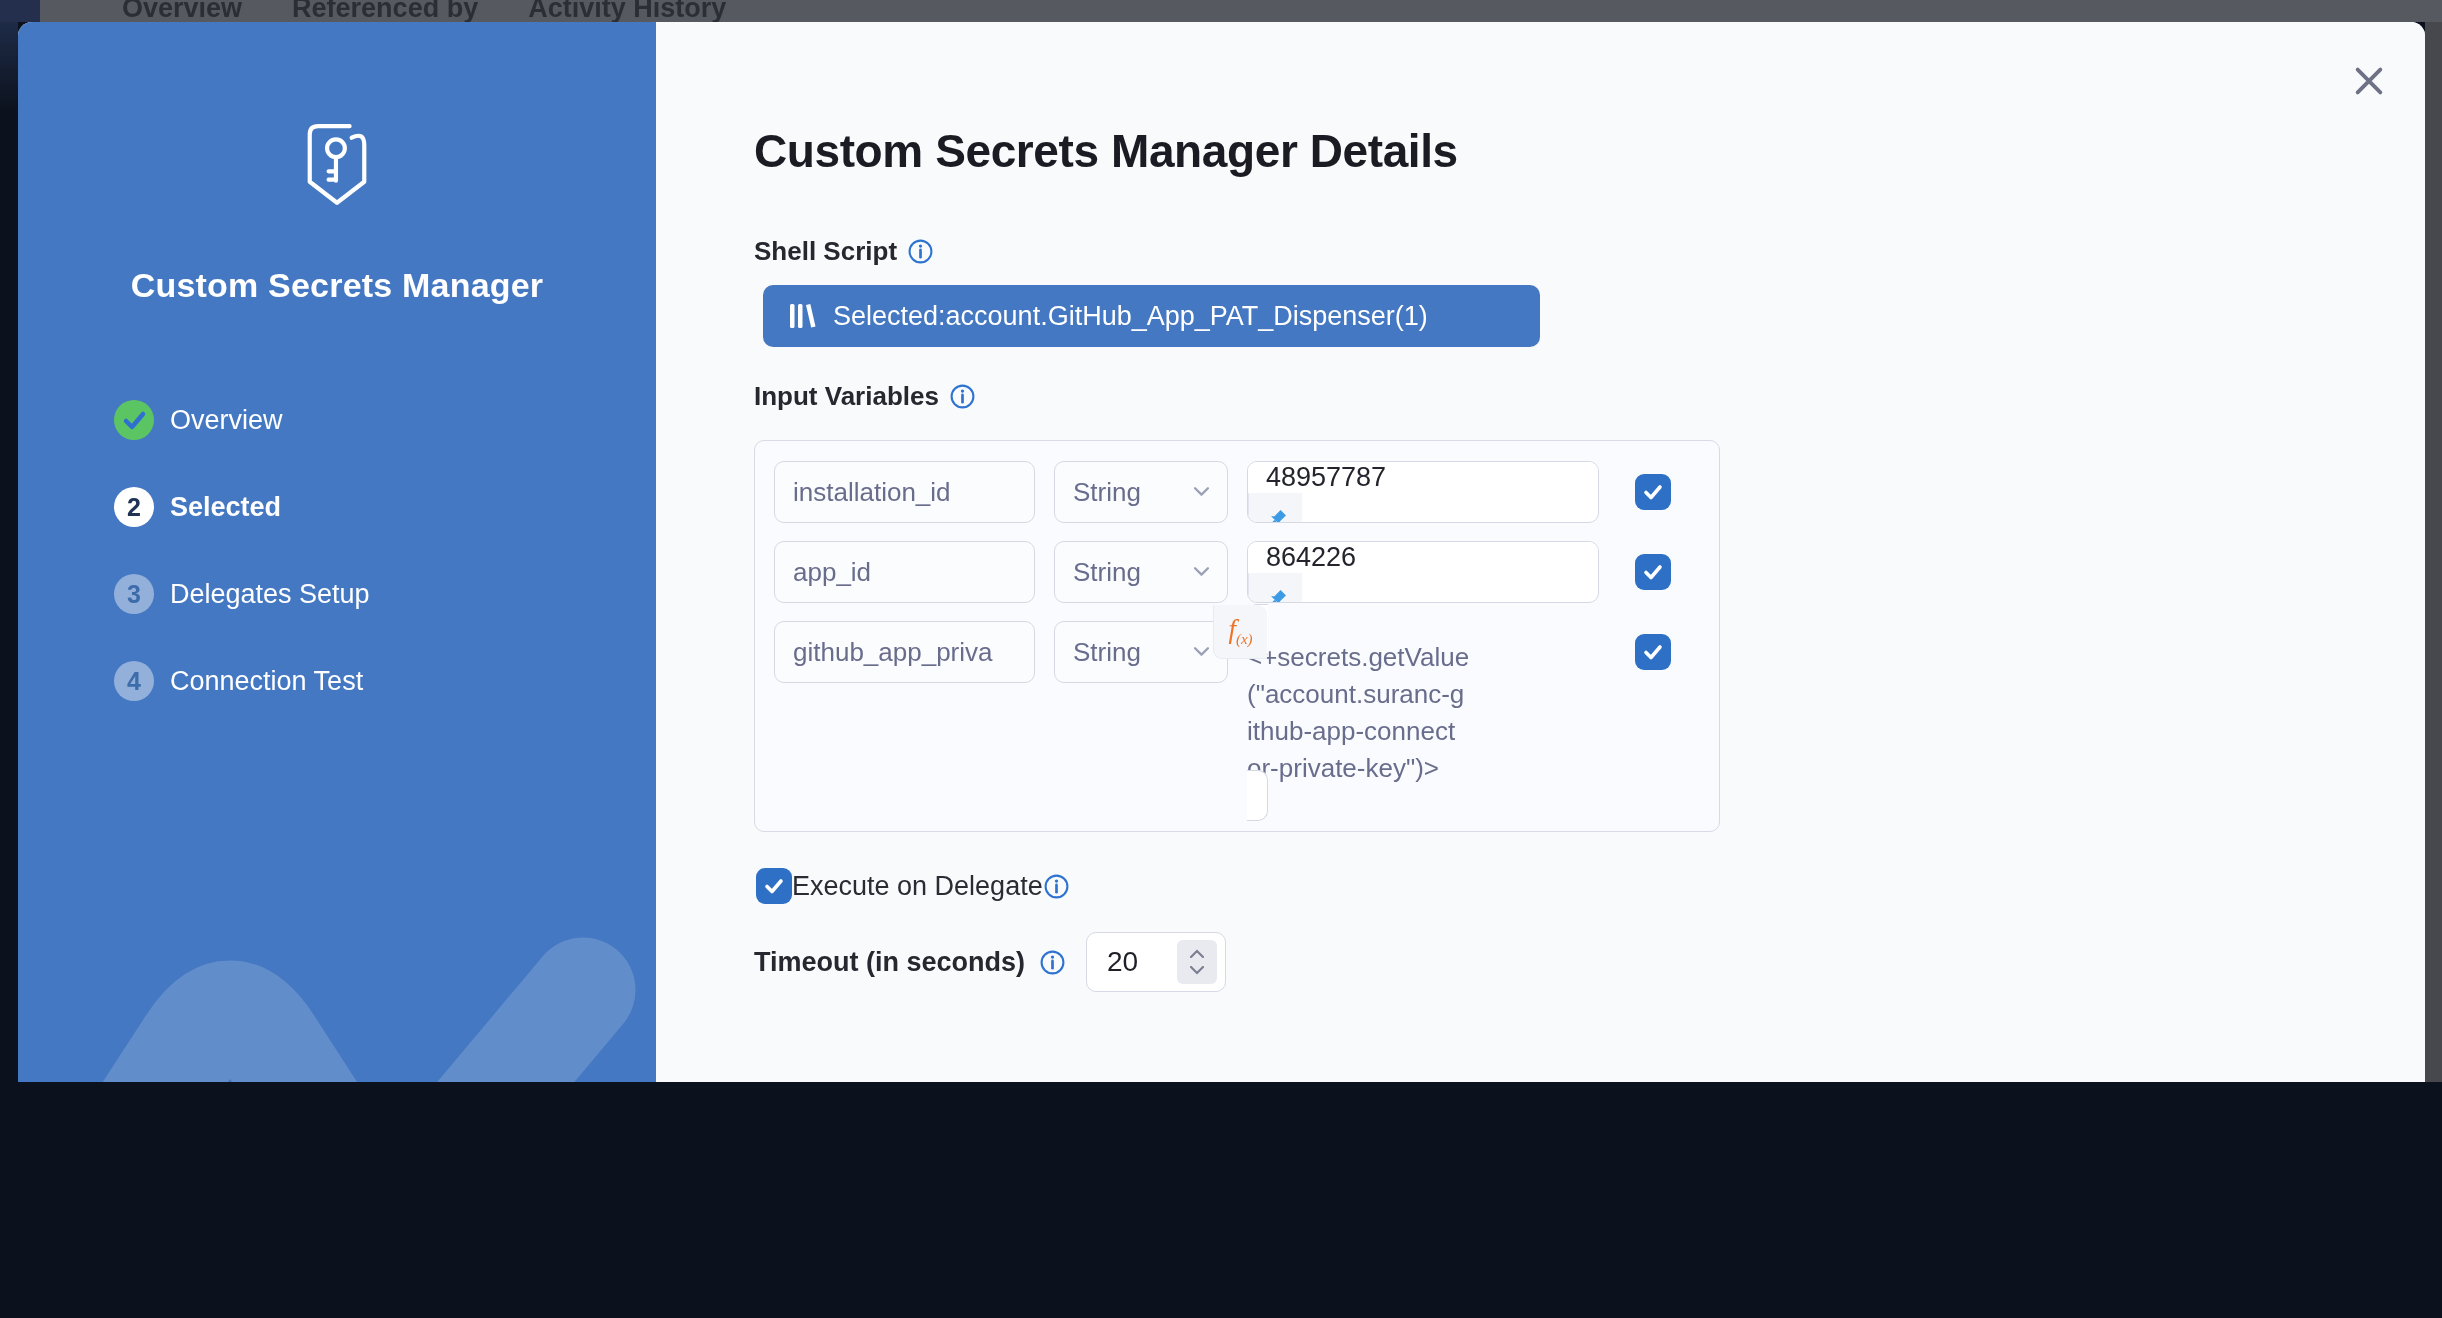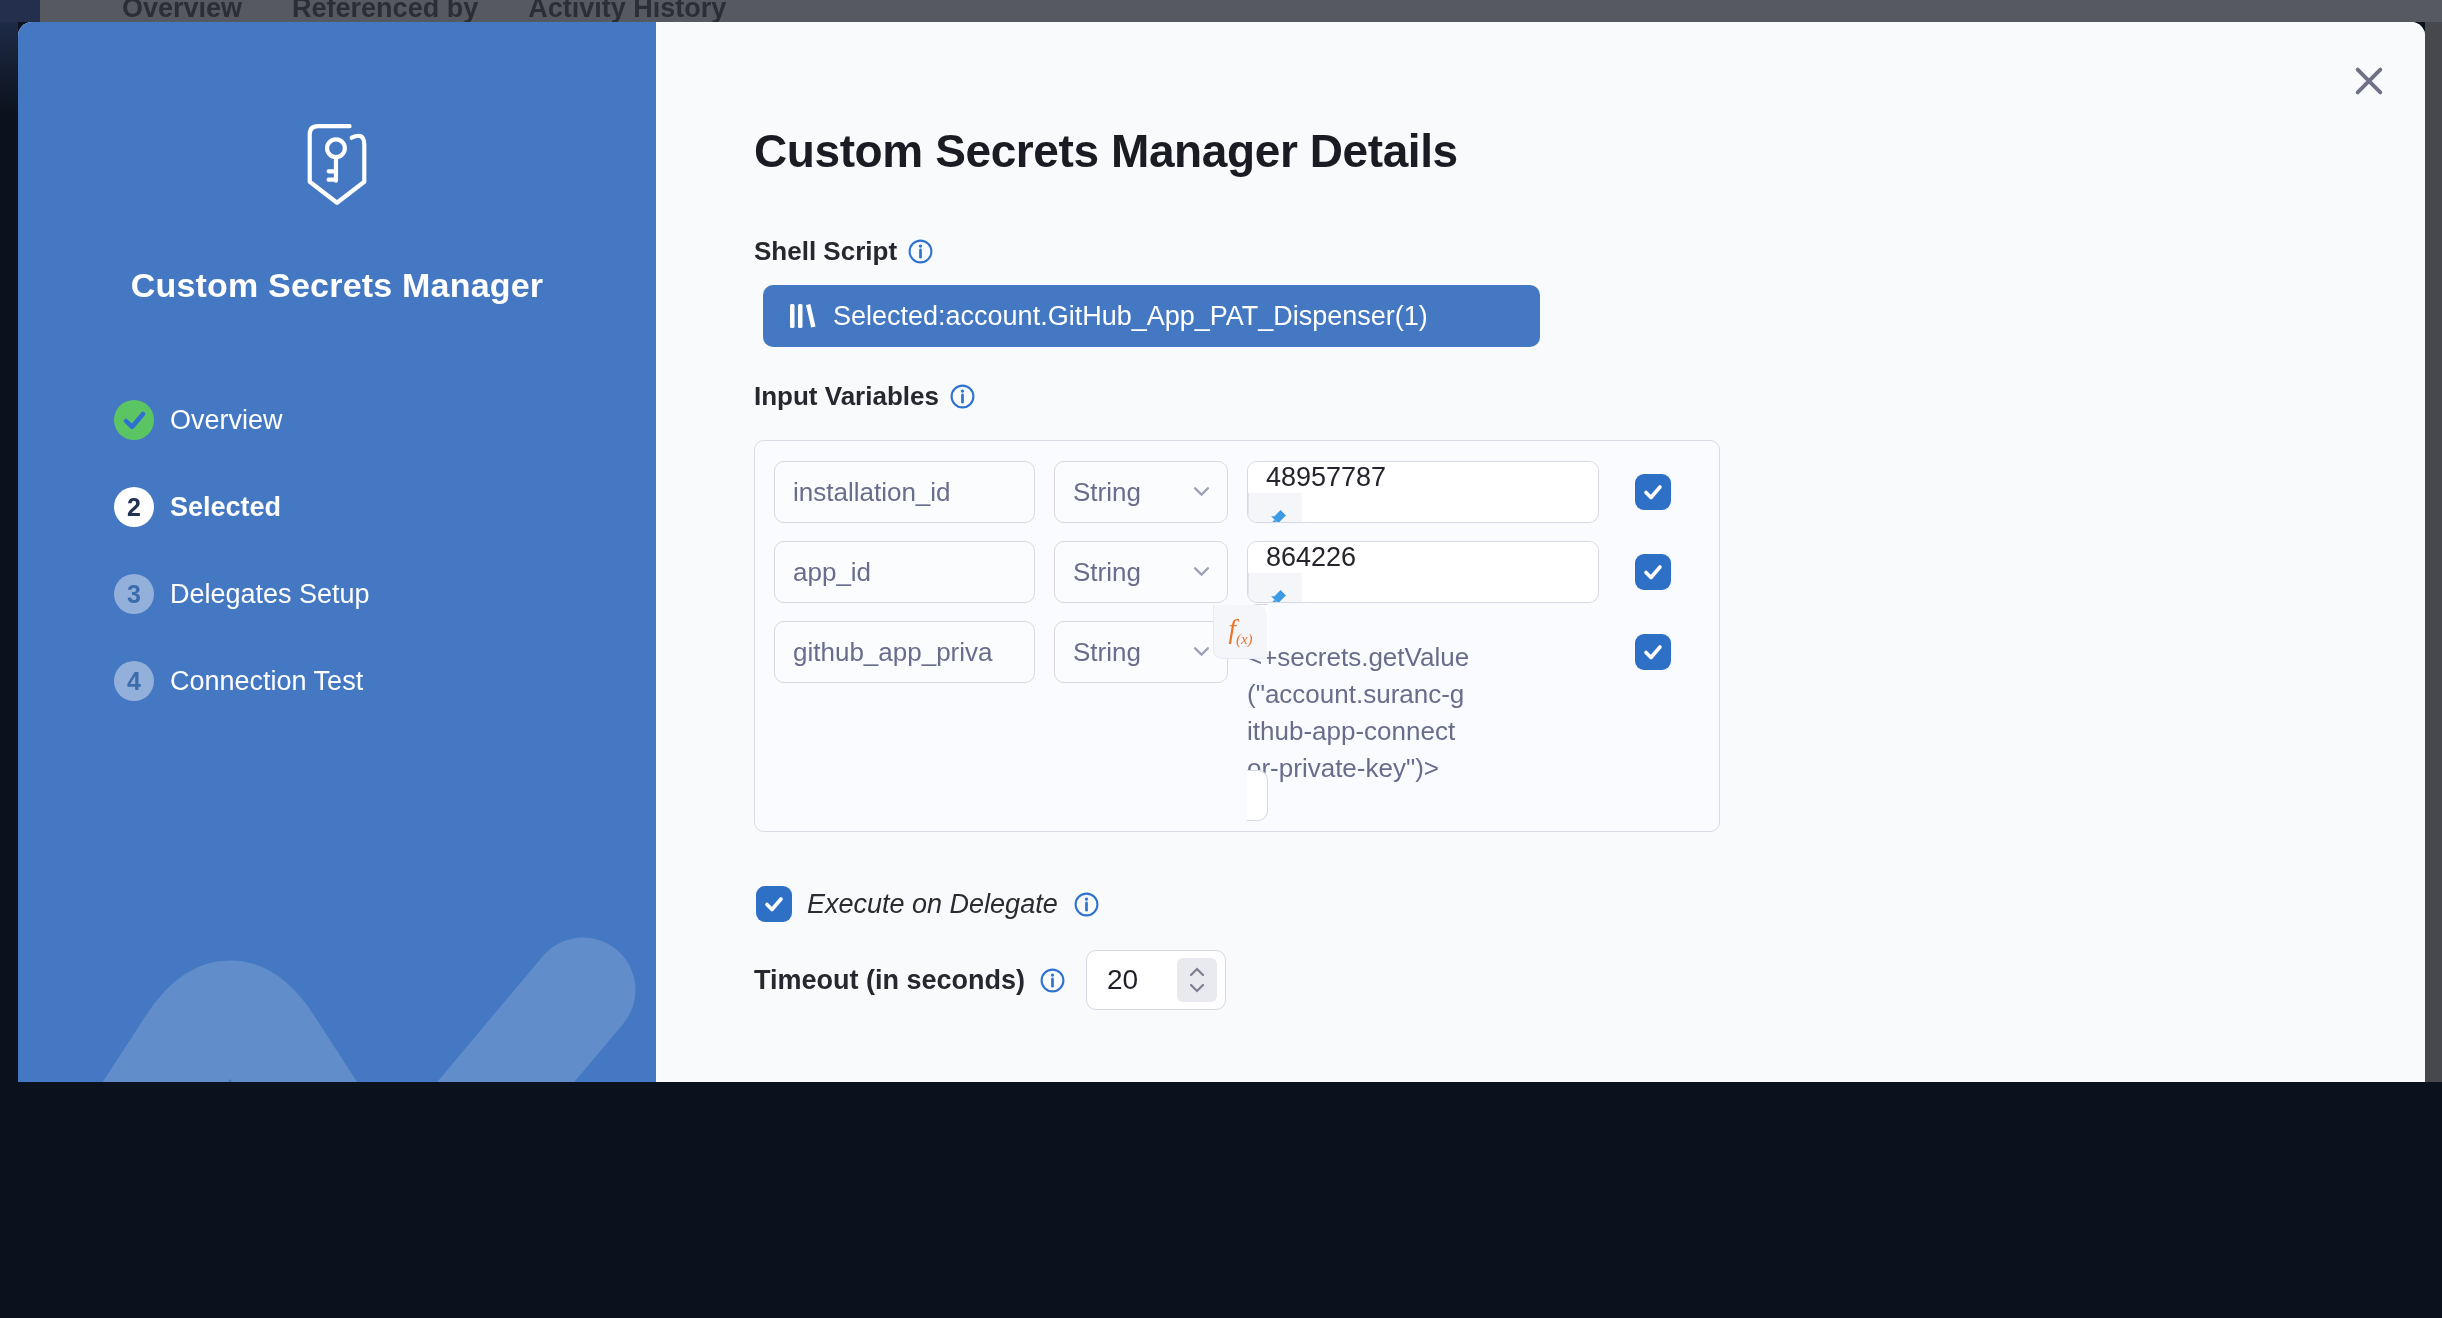--- a/index.html
+++ b/index.html
@@ -82,21 +82,21 @@
   .fx-badge { position:absolute; top:0; right:0; width:54px; height:54px; background:#f4f6fa;
               border-left:1.5px solid #e9ebf2; border-bottom:1.5px solid #e9ebf2;
               border-radius:0 9px 0 9px; display:flex; align-items:center; justify-content:center; cursor:pointer; }
   .fx { font-family:"Liberation Serif","DejaVu Serif",serif; font-style:italic; color:#ee7326; font-size:27px; line-height:1; }
   .fx sub { font-size:15px; font-style:italic; }
 
   .checkbox { width:36px; height:36px; border-radius:9px; background:#2e70c6; display:flex;
               align-items:center; justify-content:center; cursor:pointer; margin-top:13px; margin-left:2px; }
   .checkbox.flat { margin-top:0; }
 
-  .execute-row { margin-top:54px; display:flex; align-items:center; gap:15px;font-style:italic; }
+  .execute-row { margin-top:36px; display:flex; align-items:center; gap:0; }
   .exec-label { font-size:27px; color:#2a2b33; }
 
   .timeout-row { margin-top:28px; display:flex; align-items:center; gap:14px; }
   .timeout-label { font-size:27px; font-weight:700; color:#26272f; }
   .num-wrap { margin-left:6px; width:140px; height:60px; border:1.5px solid #d6d9e4; border-radius:10px;
               background:#fff; display:flex; align-items:center; padding:0 8px 0 0; }
   .num-wrap input { flex:1; min-width:0; border:none; outline:none; font-size:28px; color:#1e1f27; padding:0 0 0 20px;
                     background:transparent; font-family:"Liberation Sans","DejaVu Sans",sans-serif; }
   .stepper { width:40px; height:44px; background:#e9eaef; border-radius:6px; display:flex; flex-direction:column;
              align-items:center; justify-content:center; gap:5px; }

